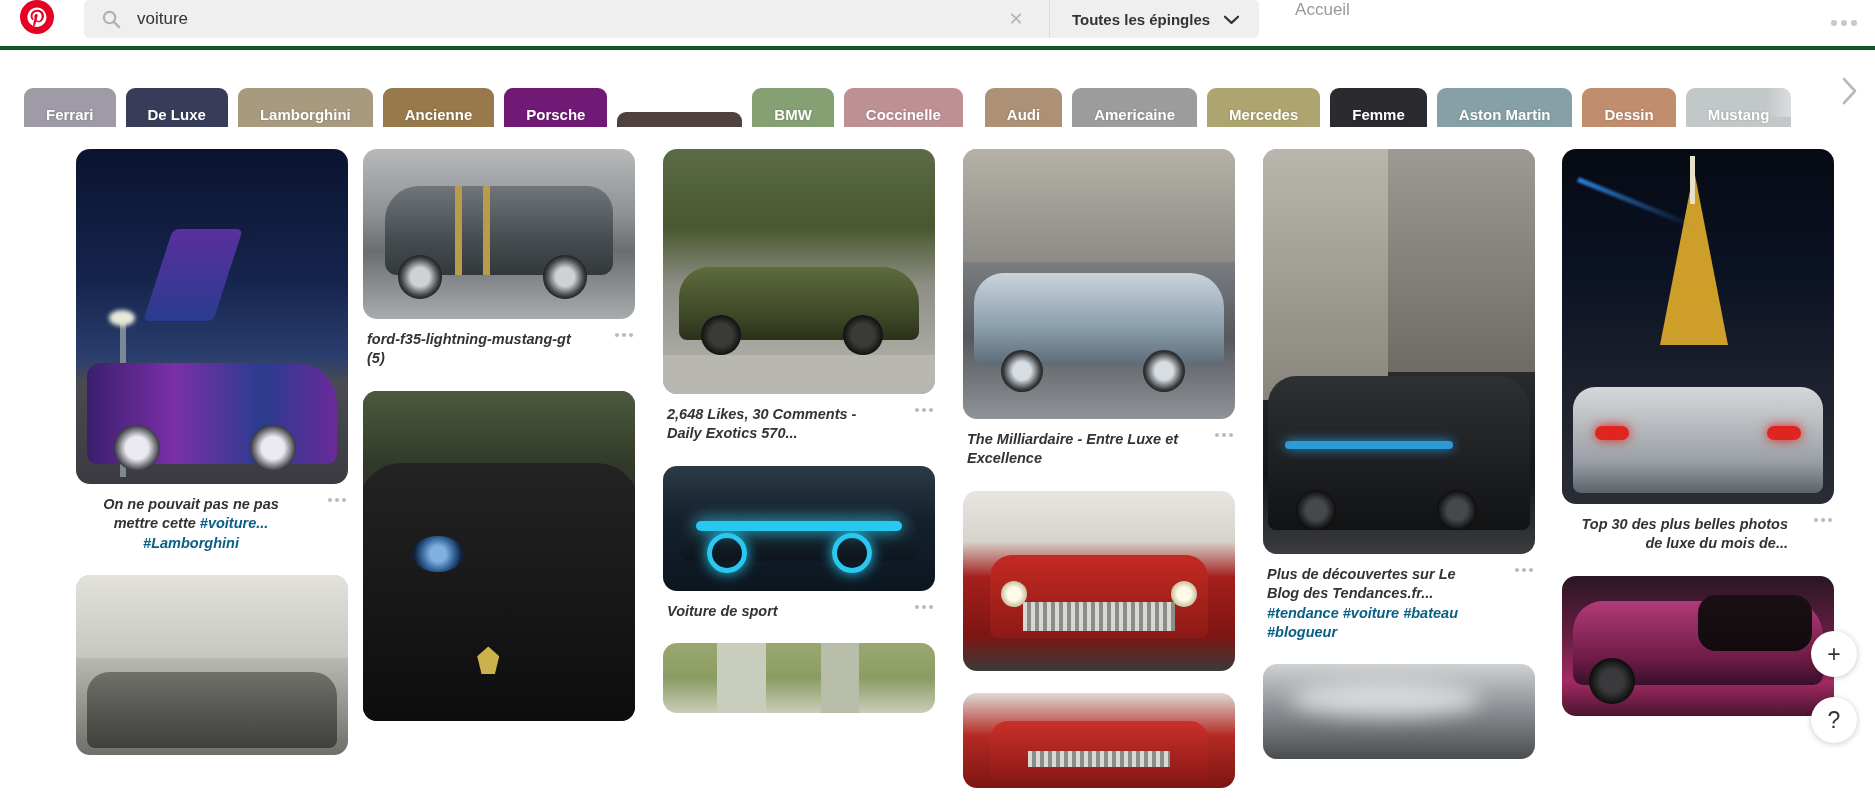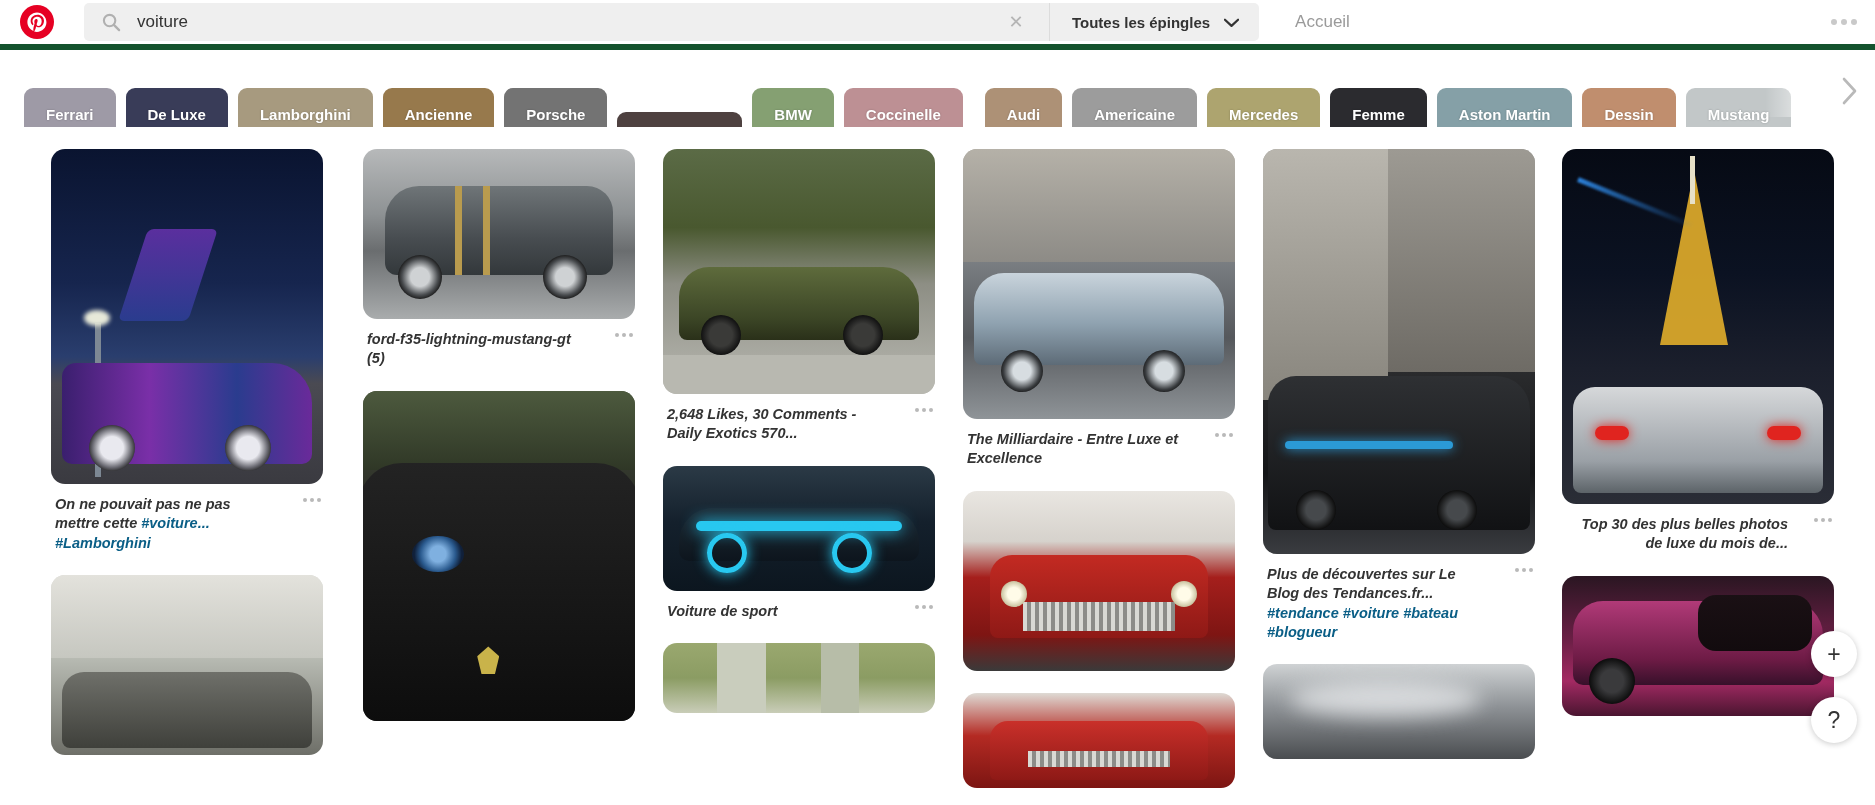--- a/index.html
+++ b/index.html
@@ -8,22 +8,22 @@
     overflow: hidden;
     background: #ffffff;
     font-family: "Liberation Sans", sans-serif;
   }
 
   
   .header {
     position: absolute; top: 0; left: 0;
     width: 1875px; height: 50px;
     background: #ffffff;
-    display: flex; align-items: center;
-    border-bottom: 6px solid #14532d;
+    display: flex; 
+    border-bottom: 4px solid #14532d;
   }
   .logo {
     width: 34px; height: 34px; margin-left: 20px;
     border-radius: 50%;
     background: #e60023;
     display: flex; align-items: center; justify-content: center;
     flex: none;
   }
   .logo svg { width: 22px; height: 22px; }
 
@@ -211,21 +211,21 @@
       </div>
       <div class="chip" style="background: rgb(57, 60, 88);">
         <span>De Luxe</span>
       </div>
       <div class="chip" style="background: rgb(167, 154, 127);">
         <span>Lamborghini</span>
       </div>
       <div class="chip" style="background: rgb(151, 121, 76);">
         <span>Ancienne</span>
       </div>
-      <div class="chip" style="background: #737373;">
+      <div class="chip" style="background: #701a75;">
         <span>Porsche</span>
       </div>
       <div class="chip" style="background: rgb(78, 65, 64); margin-top: 48px;">
         <span>Americaine</span>
       </div>
       <div class="chip" style="background: rgb(133, 160, 114);">
         <span>BMW</span>
       </div>
       <div class="chip" style="background: rgb(189, 144, 148);">
         <span>Coccinelle</span>
@@ -254,21 +254,21 @@
     </div>
   <div class="chip-fade"></div>
   <div class="chip-next">
     <svg width="22" height="30" viewBox="0 0 22 30">
       <path d="M6 3 L17 15 L6 27" fill="none" stroke="#b9b9b9" stroke-width="2.6" stroke-linecap="round" stroke-linejoin="round"></path>
     </svg>
   </div>
 </div>
 
 <div class="grid" id="grid">
-    <div class="col" style="left: 51px; top: 22px;">
+    <div class="col" style="left: 76px; top: 22px; text-align: center;">
       <div class="pin">
         <div class="pin-img" style="height: 335px;;background:linear-gradient(180deg,#0a1430 0%,#16254e 40%,#2a3e6e 62%,#4a4a52 70%,#3a3a40 100%);">
           <div class="ph">
             <div style="position:absolute;left:16%;top:52%;width:6px;height:46%;background:#7d8894"></div>
       <div style="position:absolute;left:12%;top:48%;width:26px;height:16px;border-radius:50%;background:#e7e9d9;filter:blur(2px)"></div>
       <div style="position:absolute;left:4%;bottom:6%;width:92%;height:30%;border-radius:14px 40px 10px 10px;background:linear-gradient(90deg,#3a1f6e,#7a2fa8 35%,#2a3c8e 70%,#6a2a9a)"></div>
       <div style="position:absolute;left:14%;bottom:4%;width:46px;height:46px;border-radius:50%;background:radial-gradient(circle,#e9e9ef 35%,#6a6a72 60%,#222 75%)"></div>
       <div style="position:absolute;left:64%;bottom:4%;width:46px;height:46px;border-radius:50%;background:radial-gradient(circle,#e9e9ef 35%,#6a6a72 60%,#222 75%)"></div>
       <div style="position:absolute;left:30%;top:24%;width:70px;height:92px;transform:skewX(-18deg);background:linear-gradient(180deg,#5a2f9e,#2a3c8e);border-radius:6px"></div>
           </div>

